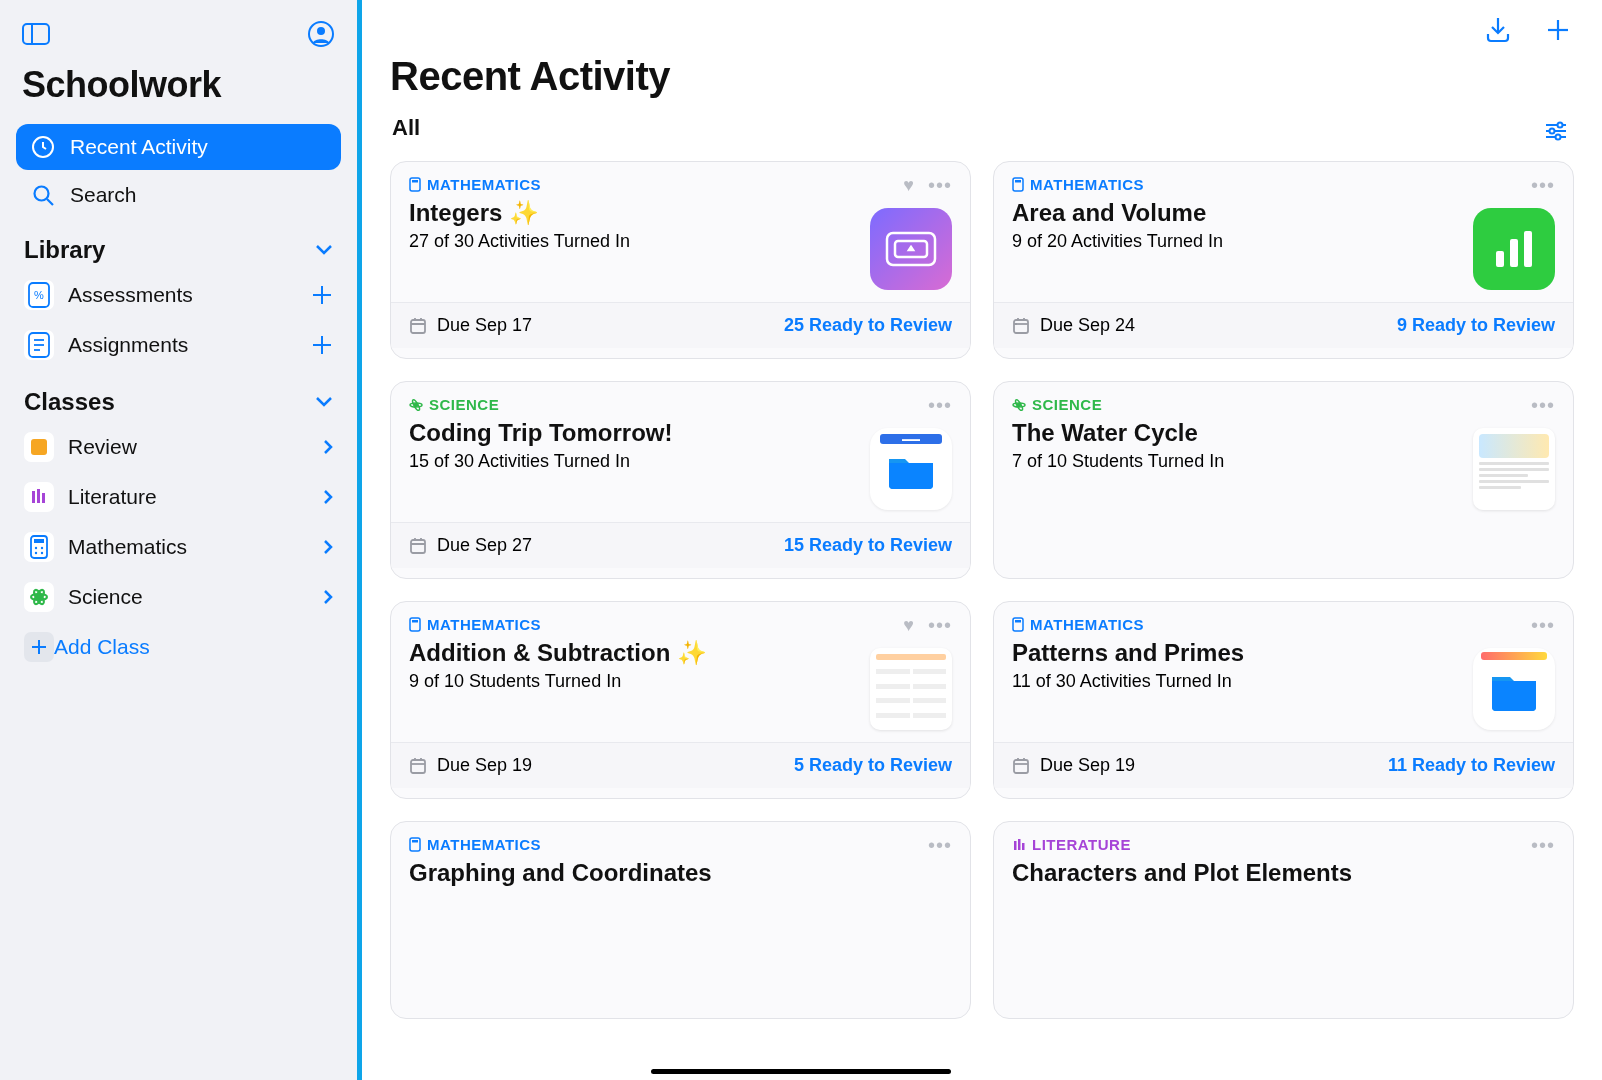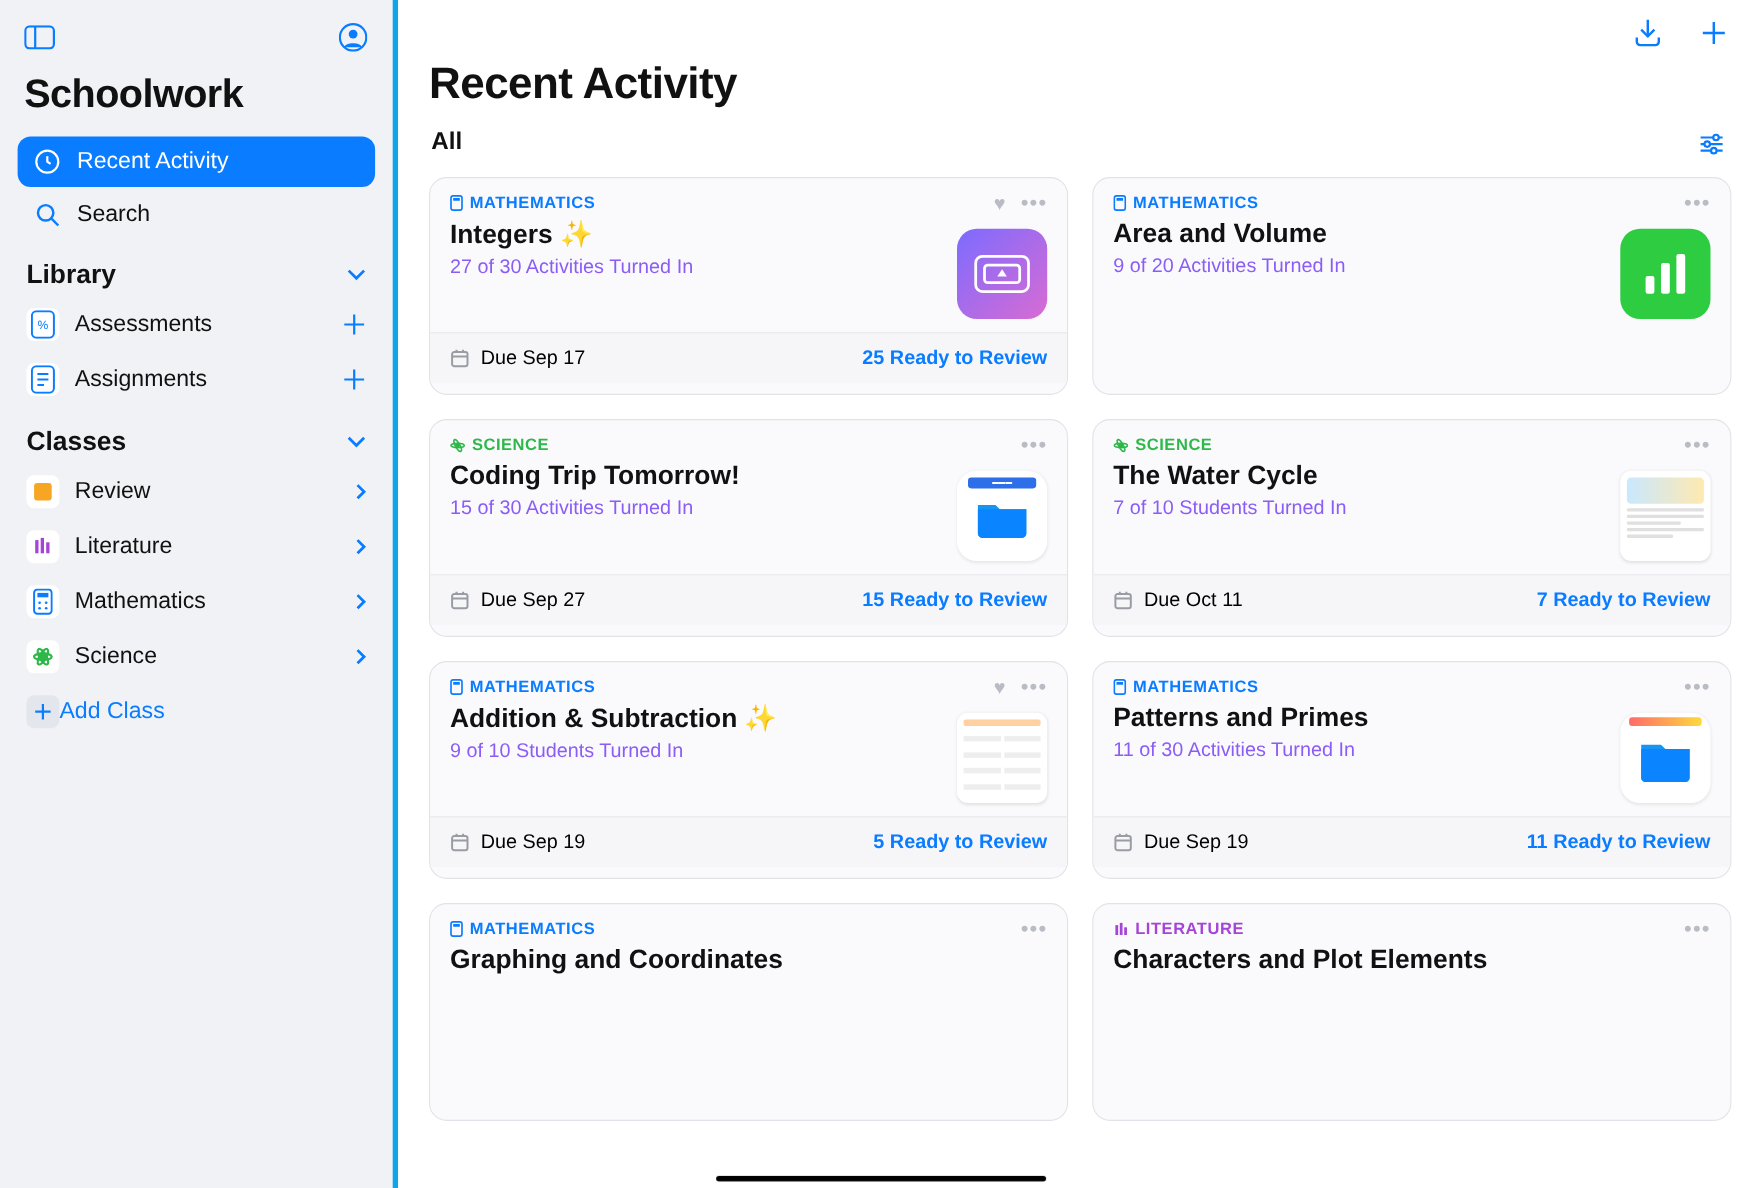--- a/index.html
+++ b/index.html
@@ -140,21 +140,21 @@
   }
   .card-left { flex: 1; display: flex; flex-direction: column; gap: 2px; }
   .subject-row {
     display: flex; align-items: center; gap: 6px;
     font-size: 15px; font-weight: 600; letter-spacing: 0.5px;
   }
   .subject-math { color: #0a7cff; }
   .subject-science { color: #2fb84a; }
   .subject-literature { color: #a644d7; }
   .card-title { font-size: 24px; font-weight: 600; margin-top: 4px; }
-  .card-sub { font-size: 18px; color: #8b5cf6; margin-top: 2px; }
+  .card-sub { font-size: 18px; color: #000000; margin-top: 2px; }
   .card-right {
     display: flex; flex-direction: column; align-items: flex-end; gap: 10px;
   }
   .card-actions { display: flex; gap: 14px; align-items: center; color: #b9bcc4; height: 18px; }
   .card-thumb {
     width: 82px; height: 82px; border-radius: 18px;
     display: flex; align-items: center; justify-content: center;
     margin-top: 4px;
   }
   .card-foot {
@@ -460,20 +460,34 @@
               <div style="width:82px;height:82px;border-radius:18px;background:#2ecc40;display:flex;align-items:center;justify-content:center">
                 <svg width="44" height="40" viewBox="0 0 44 40" fill="#fff">
                   <rect x="4" y="22" width="8" height="16" rx="2"></rect>
                   <rect x="18" y="10" width="8" height="28" rx="2"></rect>
                   <rect x="32" y="2" width="8" height="36" rx="2"></rect>
                 </svg>
               </div>
             </div>
           </div>
         </div>
+        <div class="card-foot">
+          <div class="due-wrap">
+            <span>
+              <svg width="18" height="18" viewBox="0 0 18 18" fill="none" stroke="#9a9ca4" stroke-width="1.8">
+                <rect x="2" y="3" width="14" height="13" rx="2"></rect>
+                <line x1="2" y1="7" x2="16" y2="7"></line>
+                <line x1="6" y1="1" x2="6" y2="4"></line>
+                <line x1="12" y1="1" x2="12" y2="4"></line>
+              </svg>
+            </span>
+            <span>Due Sep 24</span>
+          </div>
+          <div class="review-link">9 Ready to Review</div>
+        </div>
       </div>
       <div class="card">
         <div class="card-body">
           <div class="card-left">
             <div class="subject-row subject-science">
               <span>
                 <svg width="14" height="14" viewBox="0 0 14 14" fill="none" stroke="#2fb84a" stroke-width="1.5">
                   <circle cx="7" cy="7" r="1.5" fill="#2fb84a"></circle>
                   <ellipse cx="7" cy="7" rx="6" ry="2"></ellipse>
                   <ellipse cx="7" cy="7" rx="6" ry="2" transform="rotate(60 7 7)"></ellipse>
@@ -538,34 +552,20 @@
               <div style="width:82px;height:82px;border-radius:10px;background:#fff;box-shadow:0 1px 3px rgba(0,0,0,0.1);padding:6px">
                 <div style="height:24px;background:linear-gradient(90deg,#c9e8ff,#ffe9b0);border-radius:4px;margin-bottom:4px"></div>
                 <div style="height:3px;background:#e0e0e0;margin:3px 0;border-radius:1px"></div>
                 <div style="height:3px;background:#e0e0e0;margin:3px 0;border-radius:1px"></div>
                 <div style="height:3px;background:#e0e0e0;margin:3px 0;border-radius:1px;width:70%"></div>
                 <div style="height:3px;background:#e0e0e0;margin:3px 0;border-radius:1px"></div>
                 <div style="height:3px;background:#e0e0e0;margin:3px 0;border-radius:1px;width:60%"></div>
               </div>
             </div>
           </div>
-        </div>
-        <div class="card-foot">
-          <div class="due-wrap">
-            <span>
-              <svg width="18" height="18" viewBox="0 0 18 18" fill="none" stroke="#9a9ca4" stroke-width="1.8">
-                <rect x="2" y="3" width="14" height="13" rx="2"></rect>
-                <line x1="2" y1="7" x2="16" y2="7"></line>
-                <line x1="6" y1="1" x2="6" y2="4"></line>
-                <line x1="12" y1="1" x2="12" y2="4"></line>
-              </svg>
-            </span>
-            <span>Due Oct 11</span>
-          </div>
-          <div class="review-link">7 Ready to Review</div>
         </div>
       </div>
       <div class="card">
         <div class="card-body">
           <div class="card-left">
             <div class="subject-row subject-math">
               <span>
                 <svg width="12" height="15" viewBox="0 0 12 15" fill="none" stroke="#0a7cff" stroke-width="1.5">
                   <rect x="1" y="1" width="10" height="13" rx="2"></rect>
                   <rect x="3" y="3" width="6" height="2.5" fill="#0a7cff" stroke="none"></rect>

